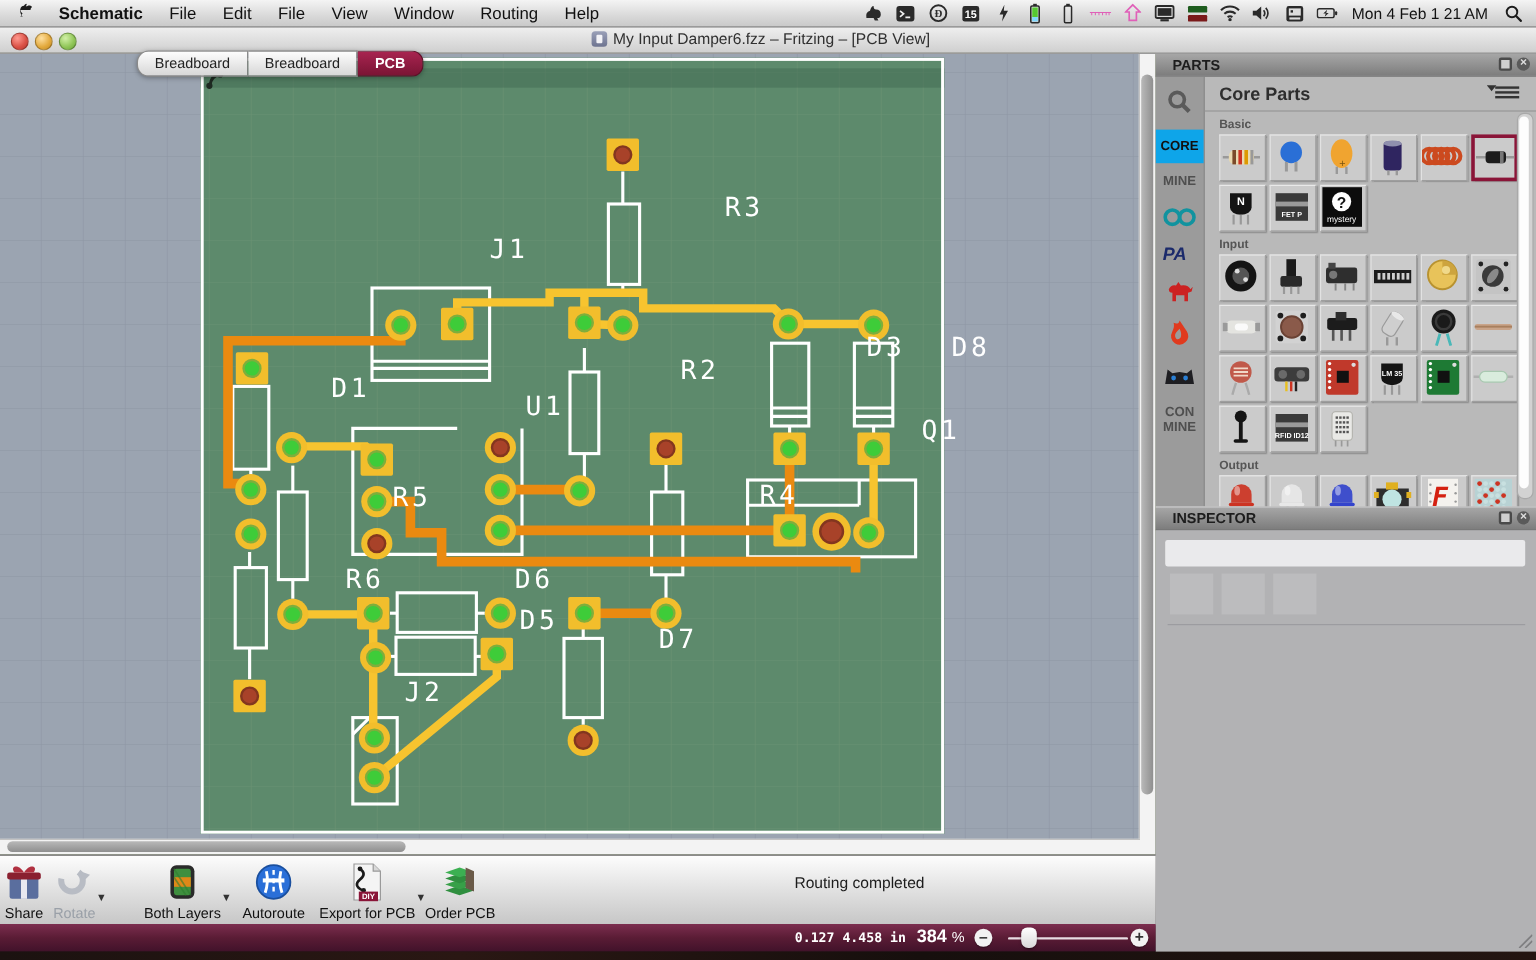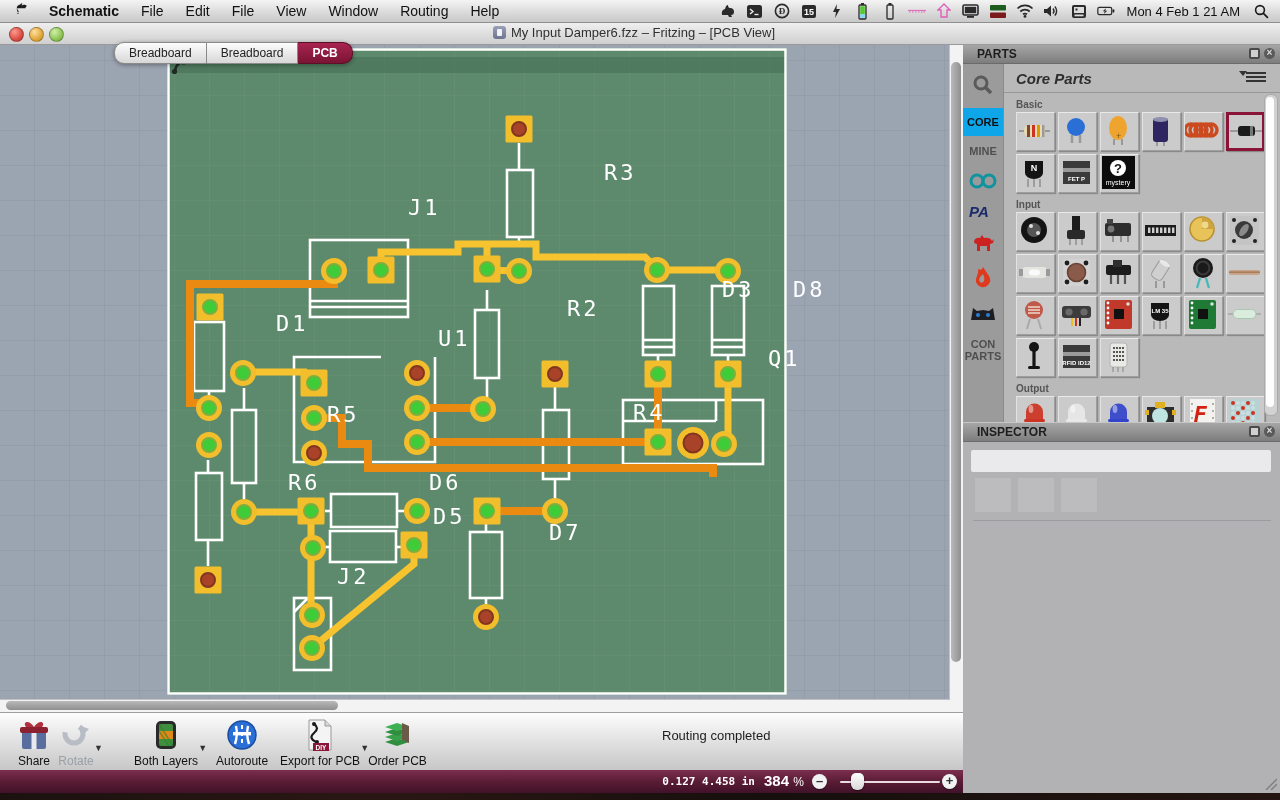--- a/index.html
+++ b/index.html
@@ -58,21 +58,21 @@
   .ph-btn.close{border-radius:50%;background:#5a5a5a;}
   .ph-btn.close:before{content:"×";position:absolute;left:0;top:-1px;width:11px;text-align:center;
     color:#ddd;font-size:10px;line-height:12px;font-weight:bold;}
   #parts-body{position:relative;width:317px;height:358px;background:#b9b9b9;overflow:hidden;}
   #side-strip{position:absolute;left:0;top:0;width:40px;height:358px;background:#9b9b9b;border-right:1px solid #8a8a8a;}
   .side-tab{width:40px;display:flex;align-items:center;justify-content:center;color:#4f4f4f;
     font-weight:bold;font-size:11px;text-align:center;}
   .side-tab.active{background:#0ea5e9;color:#111;}
   #bin{position:absolute;left:41px;top:0;width:276px;height:358px;}
   #bin-head{height:28px;border-bottom:1px solid #979797;position:relative;}
-  #bin-title{font-size:15px;font-weight:bold;color:#2e2e2e;padding:6px 0 0 12px;font-style:italic;}
+  #bin-title{font-size:15px;font-weight:bold;color:#2e2e2e;padding:6px 0 0 12px;}
   #bin-menu{position:absolute;right:14px;top:6px;width:20px;height:14px;}
   #bin-menu .bar{height:2px;background:#333;margin:2px 0;}
   #bin-menu .tri{position:absolute;left:-7px;top:1px;border-left:4px solid transparent;border-right:4px solid transparent;border-top:5px solid #333;}
   .sec-label{font-size:10px;font-weight:bold;color:#555;margin:6px 8px 2px 12px;}
   .tile-row{display:flex;gap:3px;margin:0 0 3px 12px;}
   .tile{width:39px;height:39px;background:#cbcbcb;border:1px solid #9e9e9e;border-top-color:#e9e9e9;
     border-left-color:#e2e2e2;box-shadow:1px 1px 1px rgba(0,0,0,.25);position:relative;box-sizing:border-box;overflow:hidden;}
   .tile.selected{border:3px solid #8a1538;}
   #parts-scroll{position:absolute;right:2px;top:30px;width:12px;height:320px;background:#d2d2d2;border:1px solid #a9a9a9;border-radius:6px;}
   #parts-scroll .pthumb{position:absolute;left:1px;top:2px;width:8px;height:310px;border-radius:5px;background:#fdfdfd;}
@@ -476,21 +476,21 @@
             </svg></span>
         </div>
         <div class="side-tab" style="height: 34px;">
           <span><svg width="28" height="20" viewBox="0 0 28 20">
               <path d="M2 18 L4 6 L8 9 L14 8 L20 9 L24 6 L26 18 Z" fill="#1e1e22"></path>
               <circle cx="9" cy="13" r="2" fill="#2a7fd4"></circle>
               <circle cx="19" cy="13" r="2" fill="#2a7fd4"></circle>
             </svg></span>
         </div>
         <div class="side-tab" style="height: 40px; white-space: pre-line;">CON
-PARTS</div>
+MINE</div>
       </div>
     <div id="bin">
       <div id="bin-head">
         <div id="bin-title">Core Parts</div>
         <div id="bin-menu">
             <span class="tri"></span>
             <div class="bar"></div>
             <div class="bar"></div>
             <div class="bar"></div>
           </div>
@@ -799,21 +799,21 @@
     <div class="insp-ghost" style="left:98px;"></div>
     <div id="insp-div"></div>
     <svg id="grip" width="14" height="12">
       <line x1="3" y1="12" x2="14" y2="1" stroke="#7e7e80" stroke-width="1.4"></line>
       <line x1="8" y1="12" x2="14" y2="6" stroke="#7e7e80" stroke-width="1.4"></line>
     </svg>
   </div>
 </div>
 
 <div id="toolbar">
-    <div class="tb-btn" style="margin-left: 16px; text-align: center;">
+    <div class="tb-btn" style="margin-left: 2px; text-align: center;">
       <span class="tb-icon">
         <svg width="34" height="34" viewBox="0 0 34 34">
           <rect x="5" y="13" width="24" height="18" rx="2" fill="#5a6e9e"></rect>
           <rect x="14.5" y="13" width="5" height="18" fill="#e8e8f0"></rect>
           <rect x="3" y="9" width="28" height="6" rx="2" fill="#8a2030"></rect>
           <path d="M17 9 C12 1 5 4 9 9 Z" fill="#b03040"></path>
           <path d="M17 9 C22 1 29 4 25 9 Z" fill="#b03040"></path>
         </svg>
       </span>
     <span class="tb-label">Share</span>

